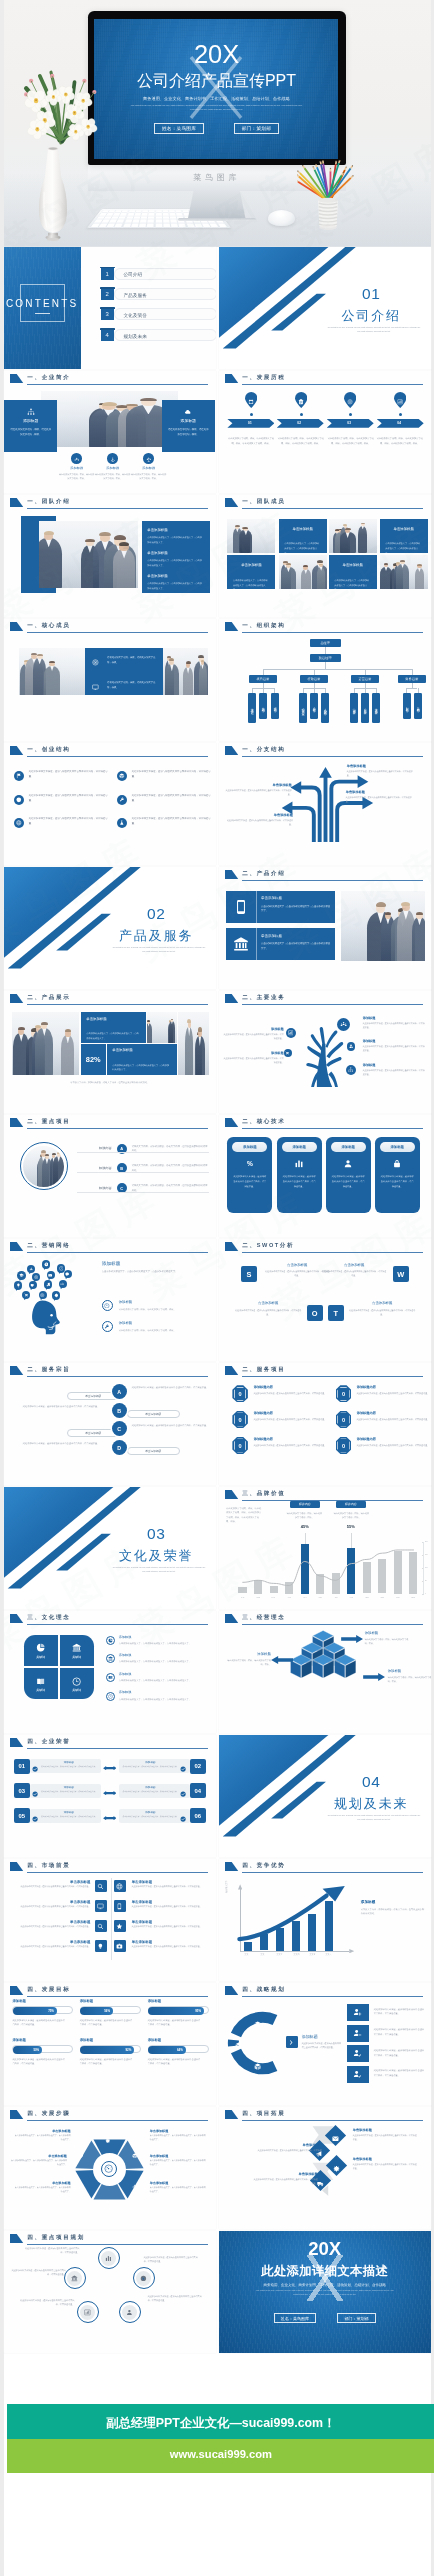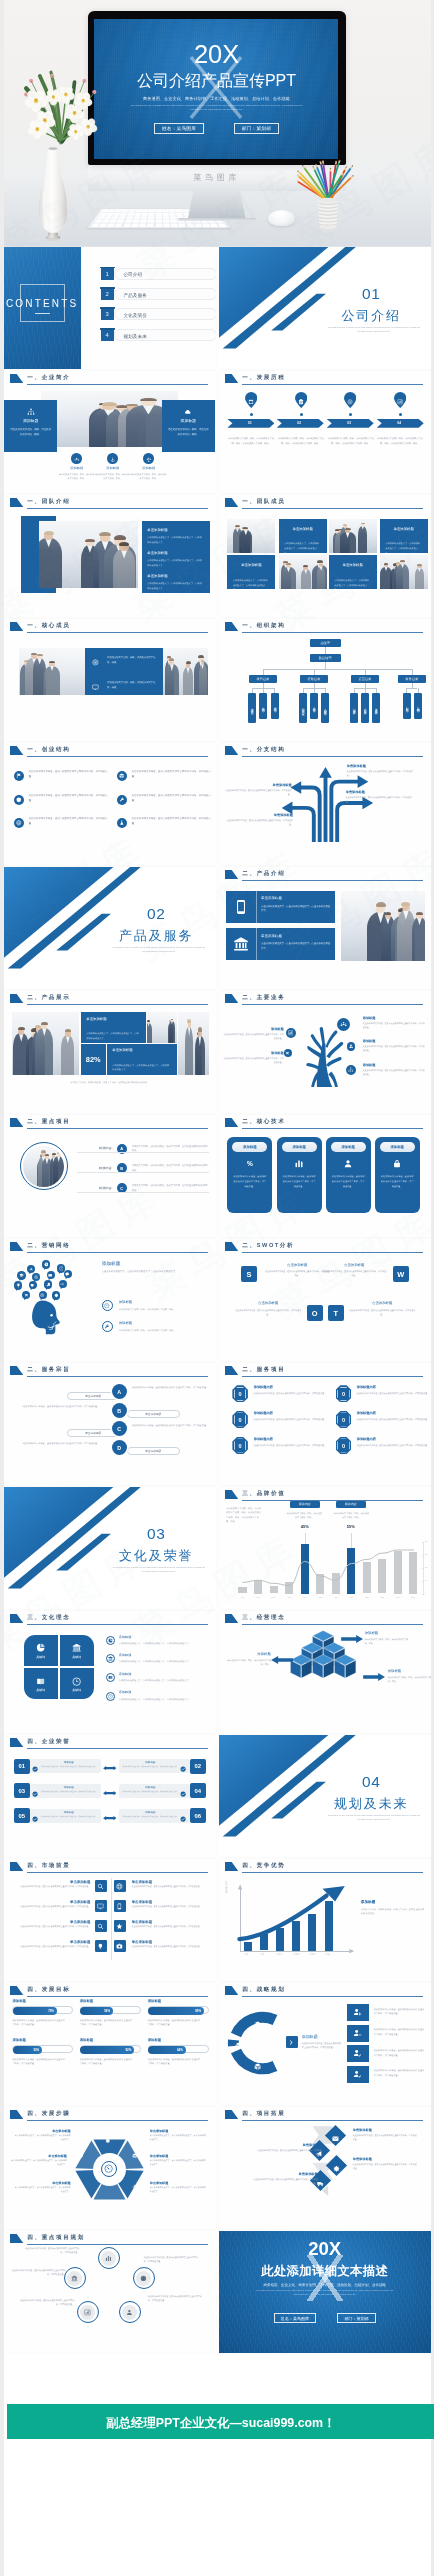--- a/index.html
+++ b/index.html
@@ -2537,20 +2537,23 @@
   <div class="e-box">姓名：菜鸟图库</div>
   <div class="e-box">部门：策划部</div>
  </div>
 </div>
           </div>
         </div>
    </div>
    <div class="f-teal">
  <div class="f-l1"><span>副总经理</span><span>PPT</span><span>企业文化—</span><span>sucai999.com</span><span>！</span></div>
 </div>
+<div class="f-green">
+ <div class="f-l2">www.sucai999.com</div>
+</div>
    <div class="wm">
         <b style="left:-13px;top:178px">菜鸟图库</b>
         <b style="left:125px;top:199px">菜鸟图库</b>
         <b style="left:281px;top:168px">菜鸟图库</b>
         <b style="left:-19px;top:546px">菜鸟图库</b>
         <b style="left:121px;top:541px">菜鸟图库</b>
         <b style="left:263px;top:551px">菜鸟图库</b>
         <b style="left:-31px;top:867px">菜鸟图库</b>
         <b style="left:126px;top:881px">菜鸟图库</b>
         <b style="left:270px;top:878px">菜鸟图库</b>

